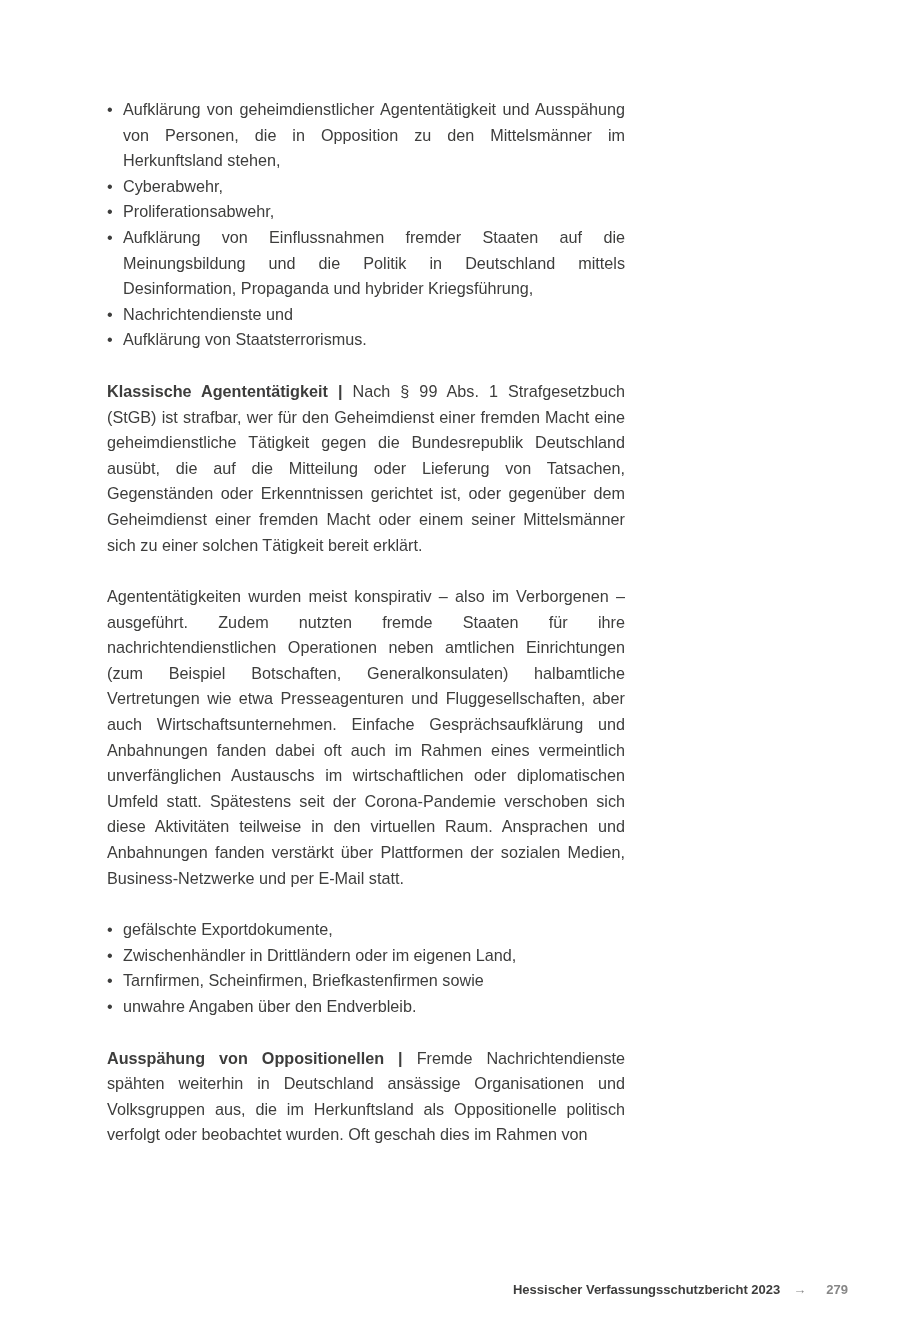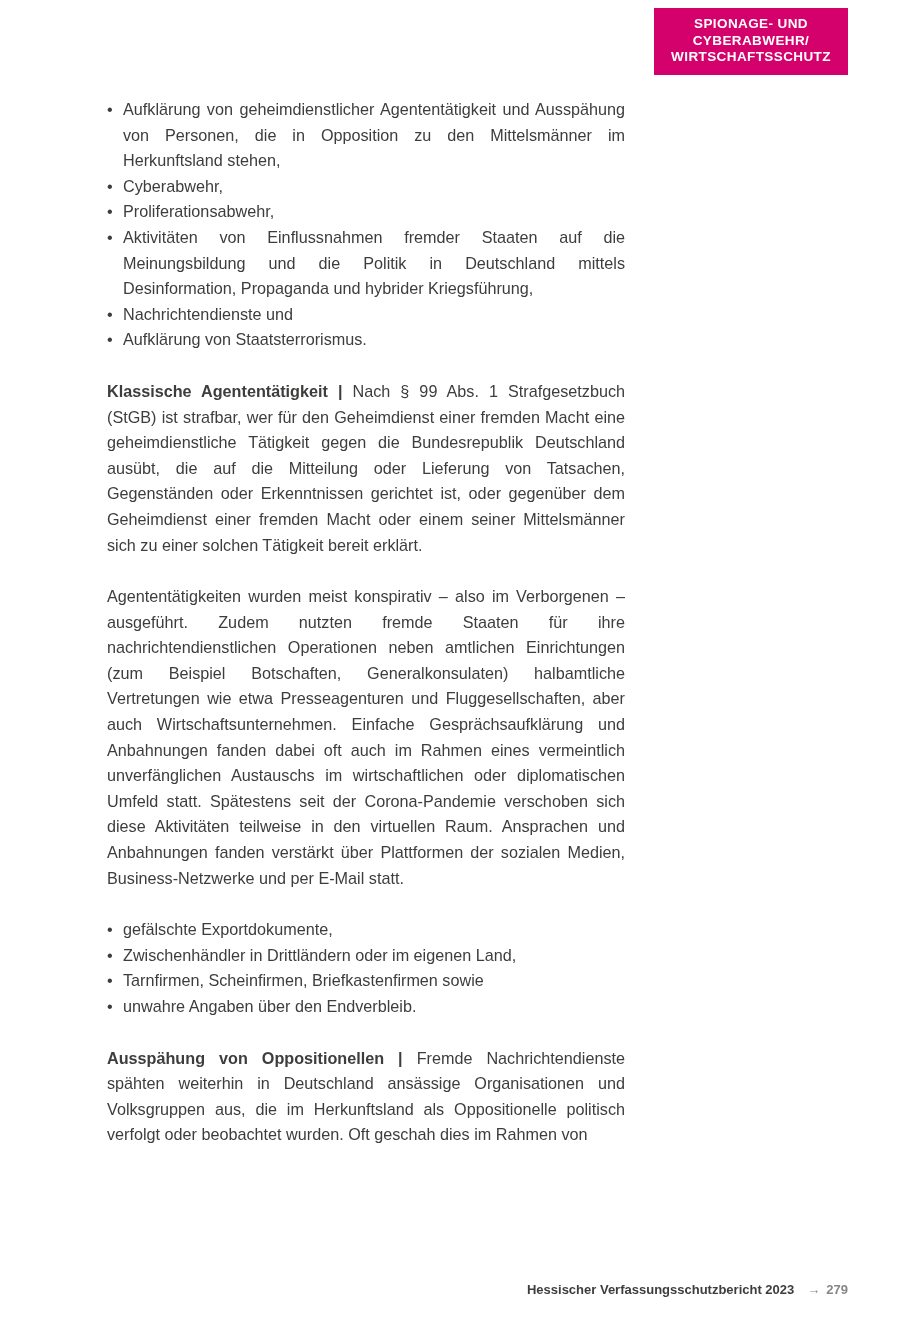--- a/index.html
+++ b/index.html
@@ -45,52 +45,47 @@
   .btext{flex:1;text-align:justify;}
 
   
   .footer{
     position:absolute;right:52px;bottom:27px;
     display:flex;align-items:center;
     font-size:13px;
   }
   .f-title{font-weight:bold;color:var(--text);}
   .f-arrow{color:var(--muted);margin-left:13px;font-weight:normal;font-size:13px;}
-  .f-page{color:var(--muted);font-weight:bold;margin-left:6px;}
+  .f-page{color:var(--muted);font-weight:bold;margin-left:20px;}
 </style>
 </head>
 <body>
 
 <div class="page">
 
-  <div class="badge">
-    <div>SPIONAGE- UND</div>
-    <div>CYBERABWEHR/</div>
-    <div>WIRTSCHAFTSSCHUTZ</div>
-  </div>
 
   <div class="content">
 
     <section class="block">
       <ul class="bullets">
         <li class="bullet">
             <span class="marker">•</span>
             <span class="btext">Aufklärung von geheimdienstlicher Agententätigkeit und Ausspähung von Personen, die in Opposition zu den Mittelsmänner im Herkunftsland stehen,</span>
           </li>
         <li class="bullet">
             <span class="marker">•</span>
             <span class="btext">Cyberabwehr,</span>
           </li>
         <li class="bullet">
             <span class="marker">•</span>
             <span class="btext">Proliferationsabwehr,</span>
           </li>
         <li class="bullet">
             <span class="marker">•</span>
-            <span class="btext">Aktivitäten von Einflussnahmen fremder Staaten auf die Meinungsbildung und die Politik in Deutschland mittels Desinformation, Propaganda und hybrider Kriegsführung,</span>
+            <span class="btext">Aufklärung von Einflussnahmen fremder Staaten auf die Meinungsbildung und die Politik in Deutschland mittels Desinformation, Propaganda und hybrider Kriegsführung,</span>
           </li>
         <li class="bullet">
             <span class="marker">•</span>
             <span class="btext">Nachrichtendienste und</span>
           </li>
         <li class="bullet">
             <span class="marker">•</span>
             <span class="btext">Aufklärung von Staatsterrorismus.</span>
           </li>
       </ul>

